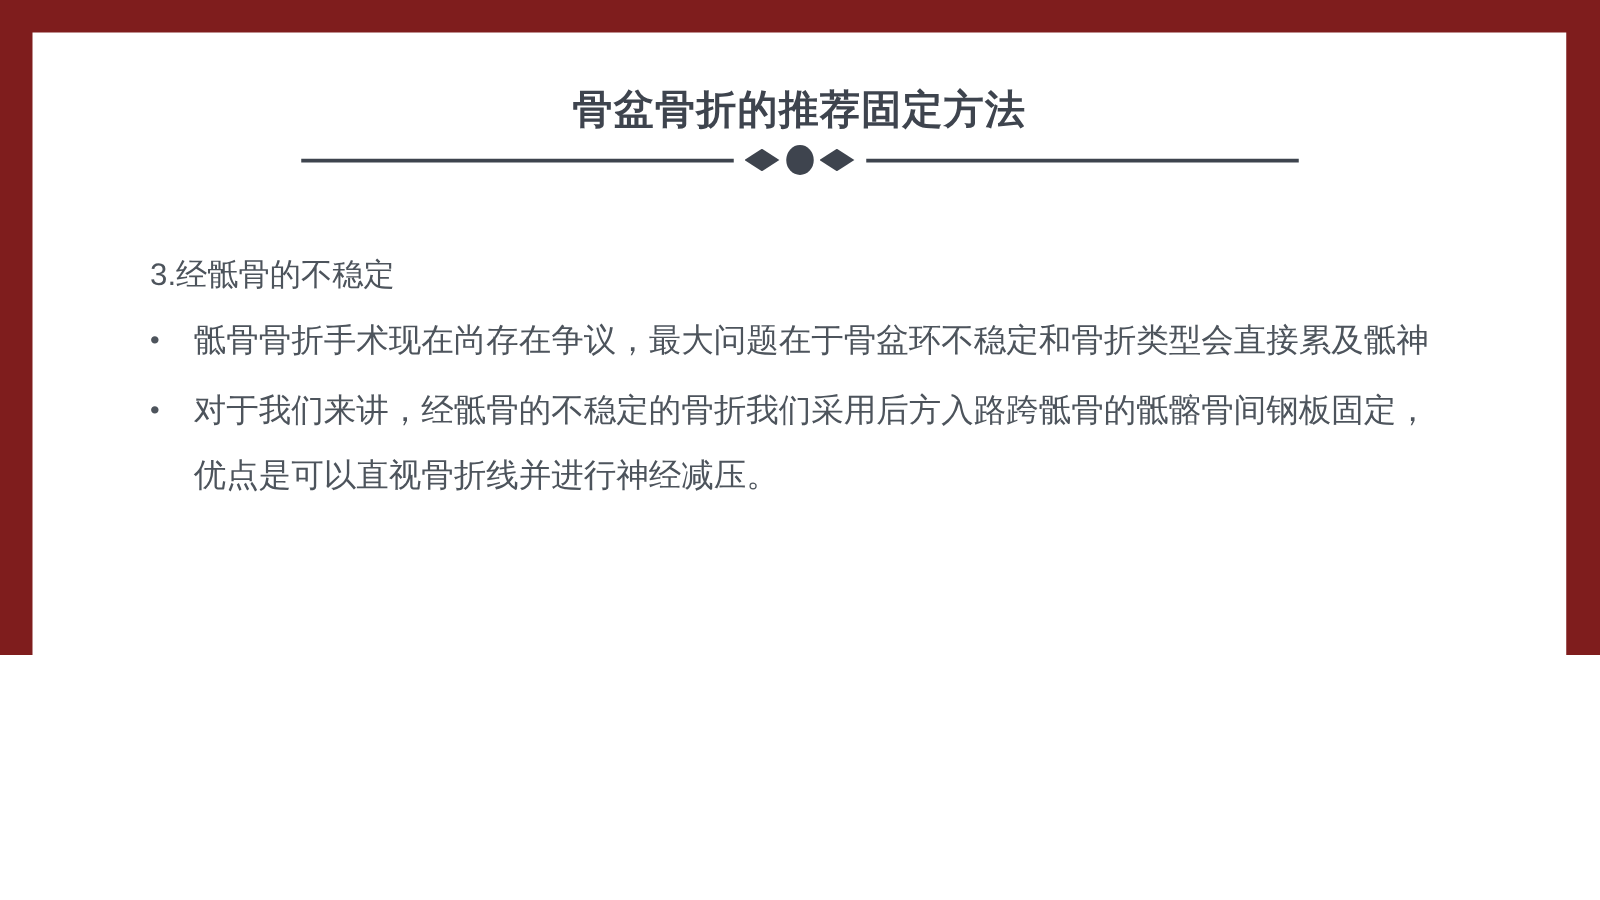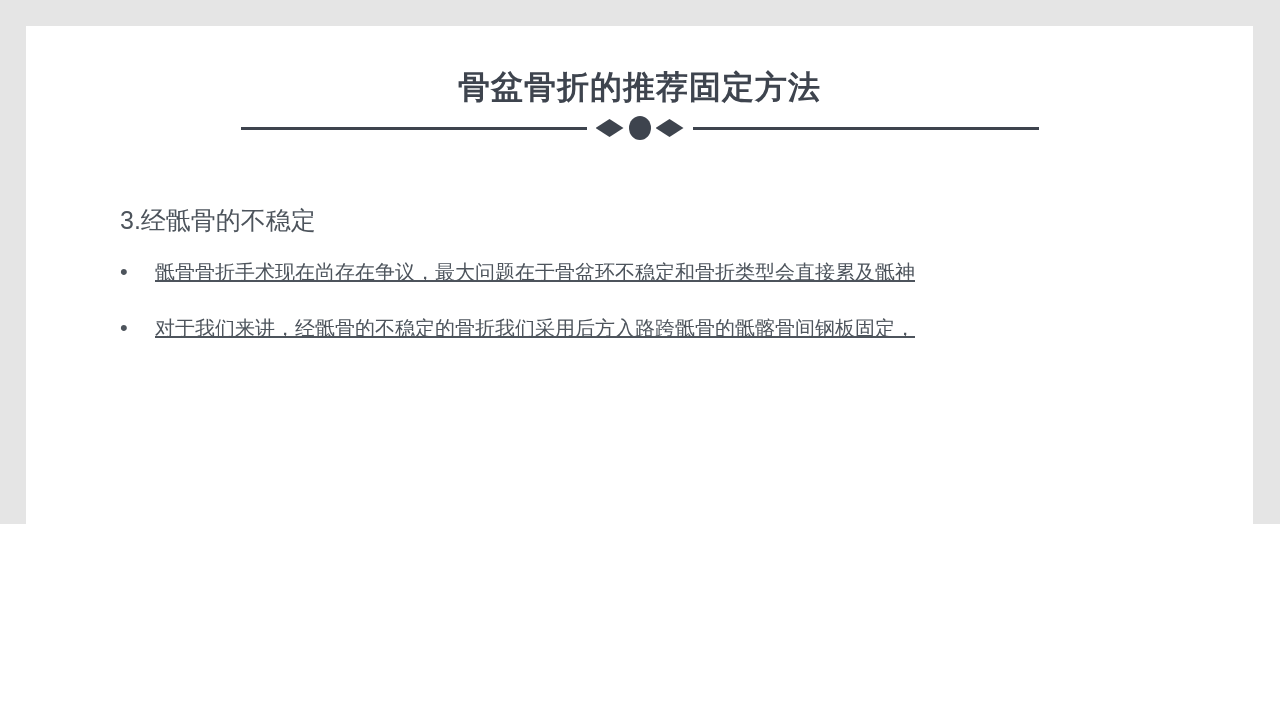--- a/index.html
+++ b/index.html
@@ -4,21 +4,21 @@
 <style>
   * { margin: 0; padding: 0; box-sizing: border-box; }
   html, body {
     width: 1280px; height: 720px;
     font-family: "Liberation Sans", "DejaVu Sans", sans-serif;
     overflow: hidden;
   }
   .frame {
     position: relative;
     width: 1280px; height: 524px;
-    background: #e5e5e5;
+    background: #7f1d1d;
   }
   .slide {
     position: absolute;
     left: 26px; top: 26px;
     width: 1227px; height: 667px;
     background: #ffffff;
   }
   .title {
     margin-top: 42px;
     text-align: center;
@@ -72,23 +72,22 @@
   .bullet.second { margin-top: 4px; }
   .bullet-marker {
     width: 35px;
     flex: 0 0 35px;
     font-size: 22px;
     line-height: 52px;
     color: #4d545c;
   }
   .bullet-text {
     flex: 1;
-    font-size: 20px;
+    font-size: 26px;
     line-height: 52px;
-    text-decoration: underline;
   }
   .bullet-text .line { white-space: nowrap; }
 </style>
 </head>
 <body>
 
 <div class="frame">
   <div class="slide">
 
     <div class="title">骨盆骨折的推荐固定方法</div>
@@ -111,18 +110,19 @@
         <div class="bullet-marker">•</div>
         <div class="bullet-text">
           <div class="line">骶骨骨折手术现在尚存在争议，最大问题在于骨盆环不稳定和骨折类型会直接累及骶神</div>
         </div>
       </div>
 
       <div class="bullet second">
         <div class="bullet-marker">•</div>
         <div class="bullet-text">
           <div class="line">对于我们来讲，经骶骨的不稳定的骨折我们采用后方入路跨骶骨的骶髂骨间钢板固定，</div>
+          <div class="line">优点是可以直视骨折线并进行神经减压。</div>
         </div>
       </div>
 
     </div>
   </div>
 </div>
 
 </body></html>

